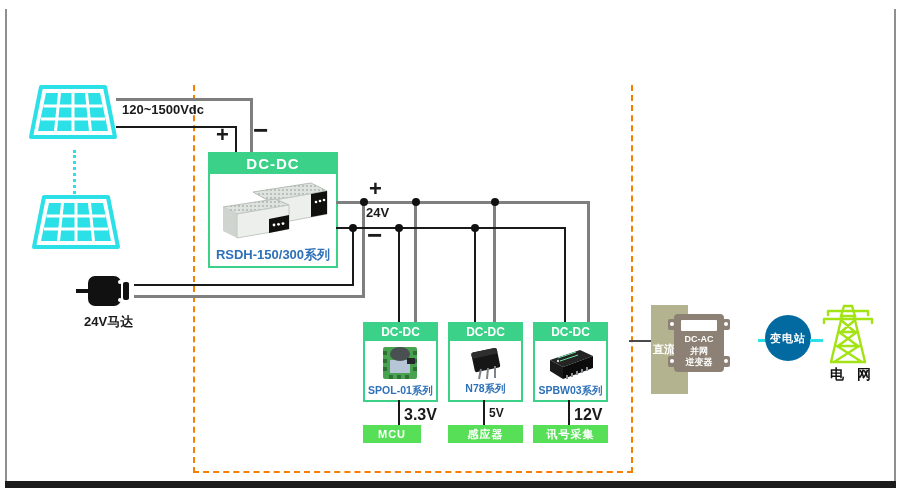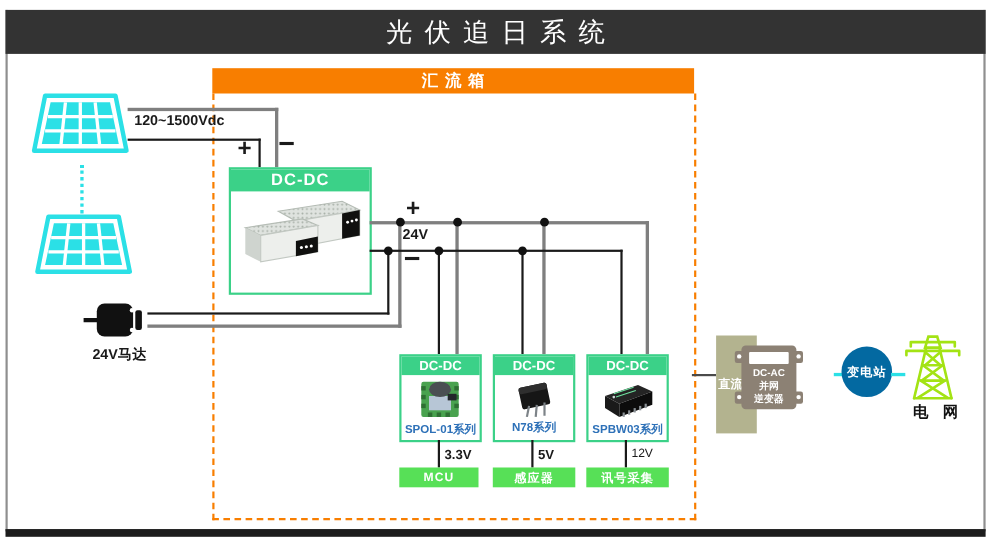--- a/index.html
+++ b/index.html
@@ -37,29 +37,23 @@
   .grid-label{font-weight:bold;font-size:14px;letter-spacing:13px;color:#111;white-space:nowrap;}
   .solar-label{font-size:13px;font-weight:600;color:#111;text-align:center;line-height:1.3;white-space:nowrap;}
   .dotted-link{border-left:3px dotted var(--cyan);}
 </style>
 </head>
 <body>
 
 <div id="stage">
 
   <div class="abs frame"></div>
-  <div class="abs title-bar">
-    <span>光伏追日系统</span>
-  </div>
   <div class="abs bottom-bar"></div>
 
   <div class="abs dashed-box"></div>
-  <div class="abs banner">
-    <span>汇流箱</span>
-  </div>
 
   <svg class="abs" style="left:28px;top:84px" width="90" height="56" viewBox="0 0 90 56">
     <polygon points="13,3 77,3 87,53 3,53" fill="none" style="stroke:var(--cyan)" stroke-width="4" stroke-linejoin="round"></polygon>
     <polygon points="18,9 72,9 80,47 10,47" style="fill:var(--cyan)"></polygon>
     <line x1="15.5" y1="22" x2="74.5" y2="22" stroke="#fff" stroke-width="3"></line>
     <line x1="13" y1="35" x2="77" y2="35" stroke="#fff" stroke-width="3"></line>
     <line x1="31.5" y1="9" x2="27.5" y2="47" stroke="#fff" stroke-width="3"></line>
     <line x1="45" y1="9" x2="45" y2="47" stroke="#fff" stroke-width="3"></line>
     <line x1="58.5" y1="9" x2="62.5" y2="47" stroke="#fff" stroke-width="3"></line>
   </svg>
@@ -103,20 +97,21 @@
         <polygon points="6,27 58,19 72,25 20,34" fill="#dfe3df" stroke="#b6bdb6" stroke-width="1"></polygon>
         <polygon points="6,27 58,19 72,25 20,34" fill="url(#perf)"></polygon>
         <polygon points="6,27 20,34 20,58 6,51" fill="#cfd4cf"></polygon>
         <polygon points="20,34 72,25 72,49 20,58" fill="#edefec" stroke="#c2c8c2" stroke-width="1"></polygon>
         <polygon points="52,39 72,35 72,49 52,53" fill="#10100f"></polygon>
         <circle cx="57" cy="45" r="1.4" fill="#fff"></circle>
           <circle cx="61.5" cy="44.3" r="1.4" fill="#fff"></circle>
           <circle cx="66" cy="43.6" r="1.4" fill="#fff"></circle>
       </g>
     </svg>
+    <div class="series" style="margin-top:4px;font-size:13px">RSDH-150/300系列</div>
   </div>
 
   <div class="abs wire" style="left:336px;top:201px;width:254px;height:3px"></div>
   <div class="abs wire" style="left:414px;top:203px;width:3px;height:119px"></div>
   <div class="abs wire" style="left:493px;top:203px;width:3px;height:119px"></div>
   <div class="abs wire" style="left:587px;top:201px;width:3px;height:121px"></div>
   <div class="abs wire" style="left:362px;top:203px;width:3px;height:95px"></div>
   <div class="abs wire" style="left:134px;top:295px;width:231px;height:3px"></div>
   <div class="abs wire blk" style="left:336px;top:227px;width:230px;height:2px"></div>
   <div class="abs wire blk" style="left:398px;top:228px;width:2px;height:94px"></div>
@@ -199,24 +194,24 @@
         <line x1="12" y1="14" x2="30" y2="8"></line>
           <line x1="14" y1="17" x2="32" y2="11"></line>
       </g>
     </svg>
     <div class="series" style="margin-top:2px;font-size:10.5px">SPBW03系列</div>
   </div>
 
   <div class="abs wire blk" style="left:398px;top:400px;width:2px;height:25px"></div>
   <div class="abs wire blk" style="left:483px;top:400px;width:2px;height:25px"></div>
   <div class="abs wire blk" style="left:568px;top:400px;width:2px;height:25px"></div>
-  <div class="abs lbl" style="left:404px;top:406px;font-size:12px;font-weight:600">3.3V</div>
+  <div class="abs lbl" style="left:404px;top:406px;font-size:16px;font-weight:600">3.3V</div>
   <div class="abs lbl" style="left:489px;top:406px;font-size:12px;font-weight:600">5V</div>
-  <div class="abs lbl" style="left:574px;top:406px;font-size:11px;font-weight:400">12V</div>
-  <div class="abs load-box" style="left:363px;top:425px;width:72px;height:18px;font-size:11px">MCU</div>
+  <div class="abs lbl" style="left:574px;top:406px;font-size:16px;font-weight:700">12V</div>
+  <div class="abs load-box" style="left:363px;top:425px;width:58px;height:18px;font-size:11px">MCU</div>
   <div class="abs load-box" style="left:448px;top:425px;width:75px;height:18px;font-size:11px">感应器</div>
   <div class="abs load-box" style="left:533px;top:425px;width:75px;height:18px;font-size:11px">讯号采集</div>
 
   <div class="abs wire" style="left:629px;top:340px;width:22px;height:2px;background:#4a4a4a"></div>
   <div class="abs cabinet" style="left:651px;top:305px;width:37px;height:89px">直流柜</div>
   <div class="abs wire cyan" style="left:688px;top:339px;width:25px;height:3px"></div>
   <div class="abs inverter" style="left:674px;top:314px;width:50px;height:58px">
     <div class="inv-tab" style="left:-6px;top:5px"></div>
     <div class="inv-tab" style="left:-6px;top:42px"></div>
     <div class="inv-tab" style="right:-6px;top:5px"></div>

